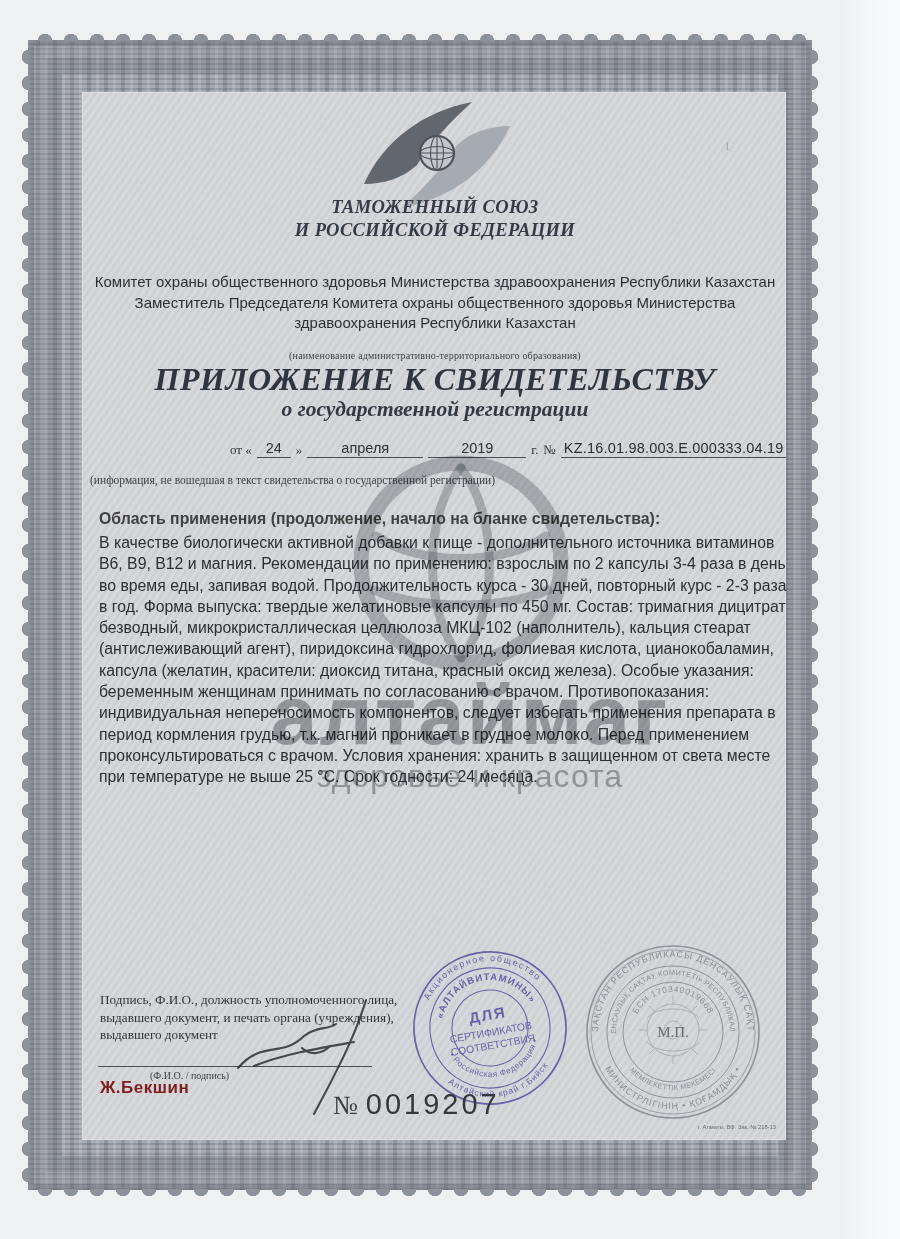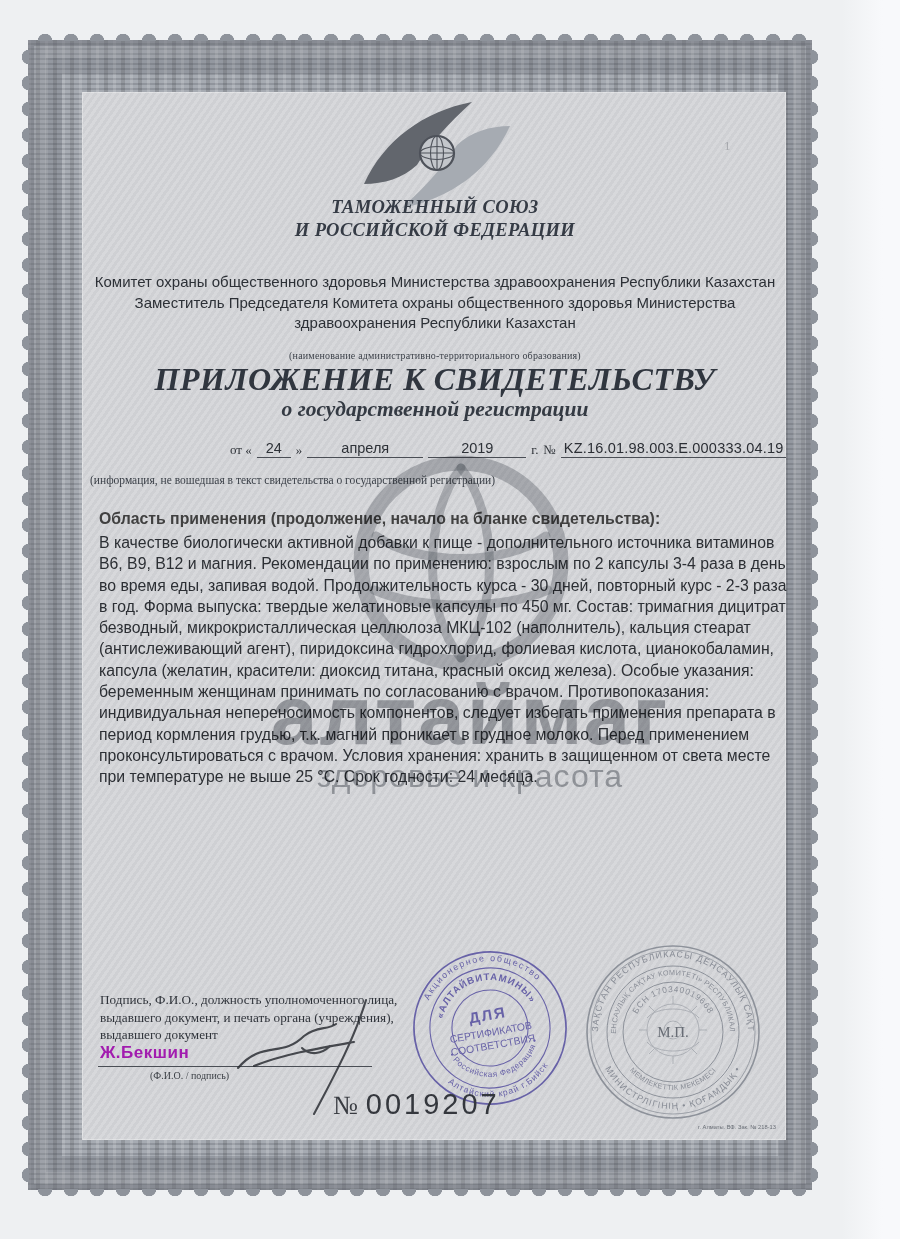--- a/index.html
+++ b/index.html
@@ -91,21 +91,21 @@
   .wm-circle{left:336px;top:428px;mix-blend-mode:multiply;}
   .wm-text{left:240px;top:672px;width:460px;text-align:center;mix-blend-mode:multiply;}
   .wm-brand{font-size:84px;font-weight:700;letter-spacing:2px;line-height:86px;
     color:rgba(90,95,103,.48);}
   .wm-tagline{font-size:32px;letter-spacing:1px;color:rgba(96,101,109,.52);margin-top:0px;}
   .page-mark{left:724px;top:138px;font-size:13px;color:rgba(95,100,107,.38);
     font-family:"Liberation Serif", serif;}
   
   .sig-label{left:100px;top:991px;width:330px;
     font-family:"Liberation Serif", serif;font-size:13.2px;line-height:17.5px;color:#2f333a;}
-  .sig-name{left:100px;top:1043px;font-size:17px;font-weight:600;letter-spacing:.5px;color:#a21caf;}
+  .sig-name{left:100px;top:1078px;font-size:17px;font-weight:600;letter-spacing:.5px;color:#7f1d1d;}
   .sig-line{left:98px;top:1066px;width:274px;height:1px;background:#4a4e55;}
   .sig-caption{left:150px;top:1070px;font-family:"Liberation Serif", serif;
     font-size:10px;color:#3c4046;}
   .sig-svg{left:232px;top:996px;}
   .stamp-altai{left:410px;top:948px;transform:rotate(-10deg);opacity:.85;}
   .stamp-ministry{left:583px;top:942px;opacity:.9;}
   .serial{left:333px;top:1088px;color:#383b41;display:flex;align-items:baseline;gap:8px;}
   .serial-sign{font-family:"Liberation Serif", serif;font-size:26px;}
   .serial-digits{font-size:29px;letter-spacing:3px;color:#34373d;}
   .fineprint{left:698px;top:1124px;width:120px;font-size:7px;color:#696e76;

